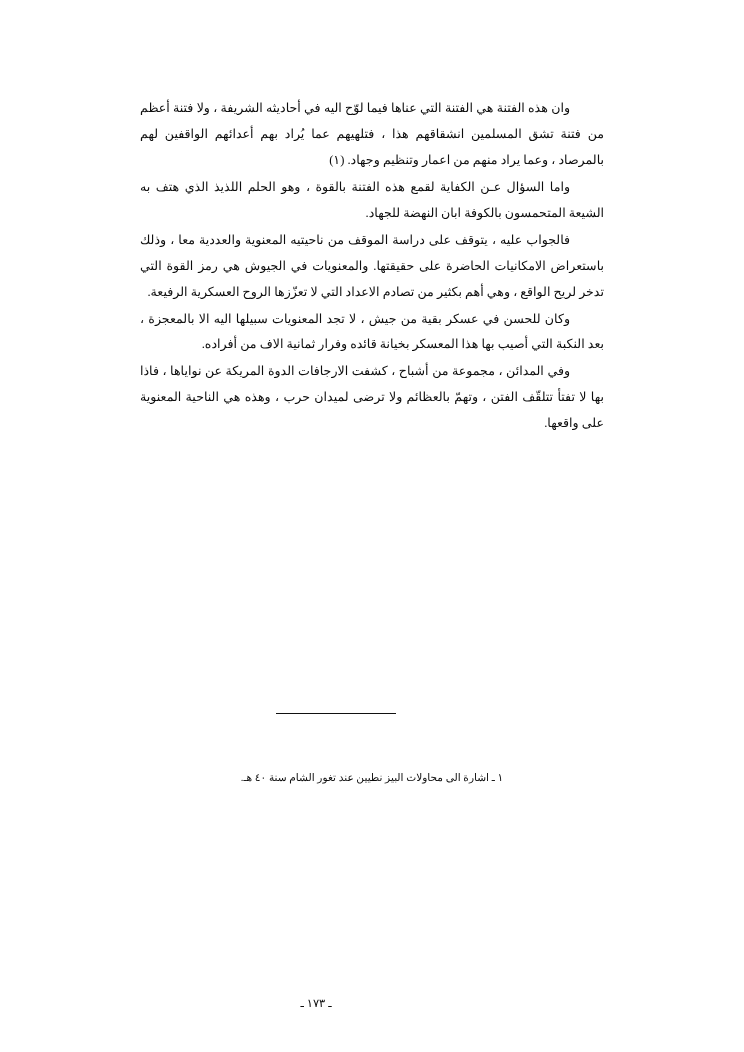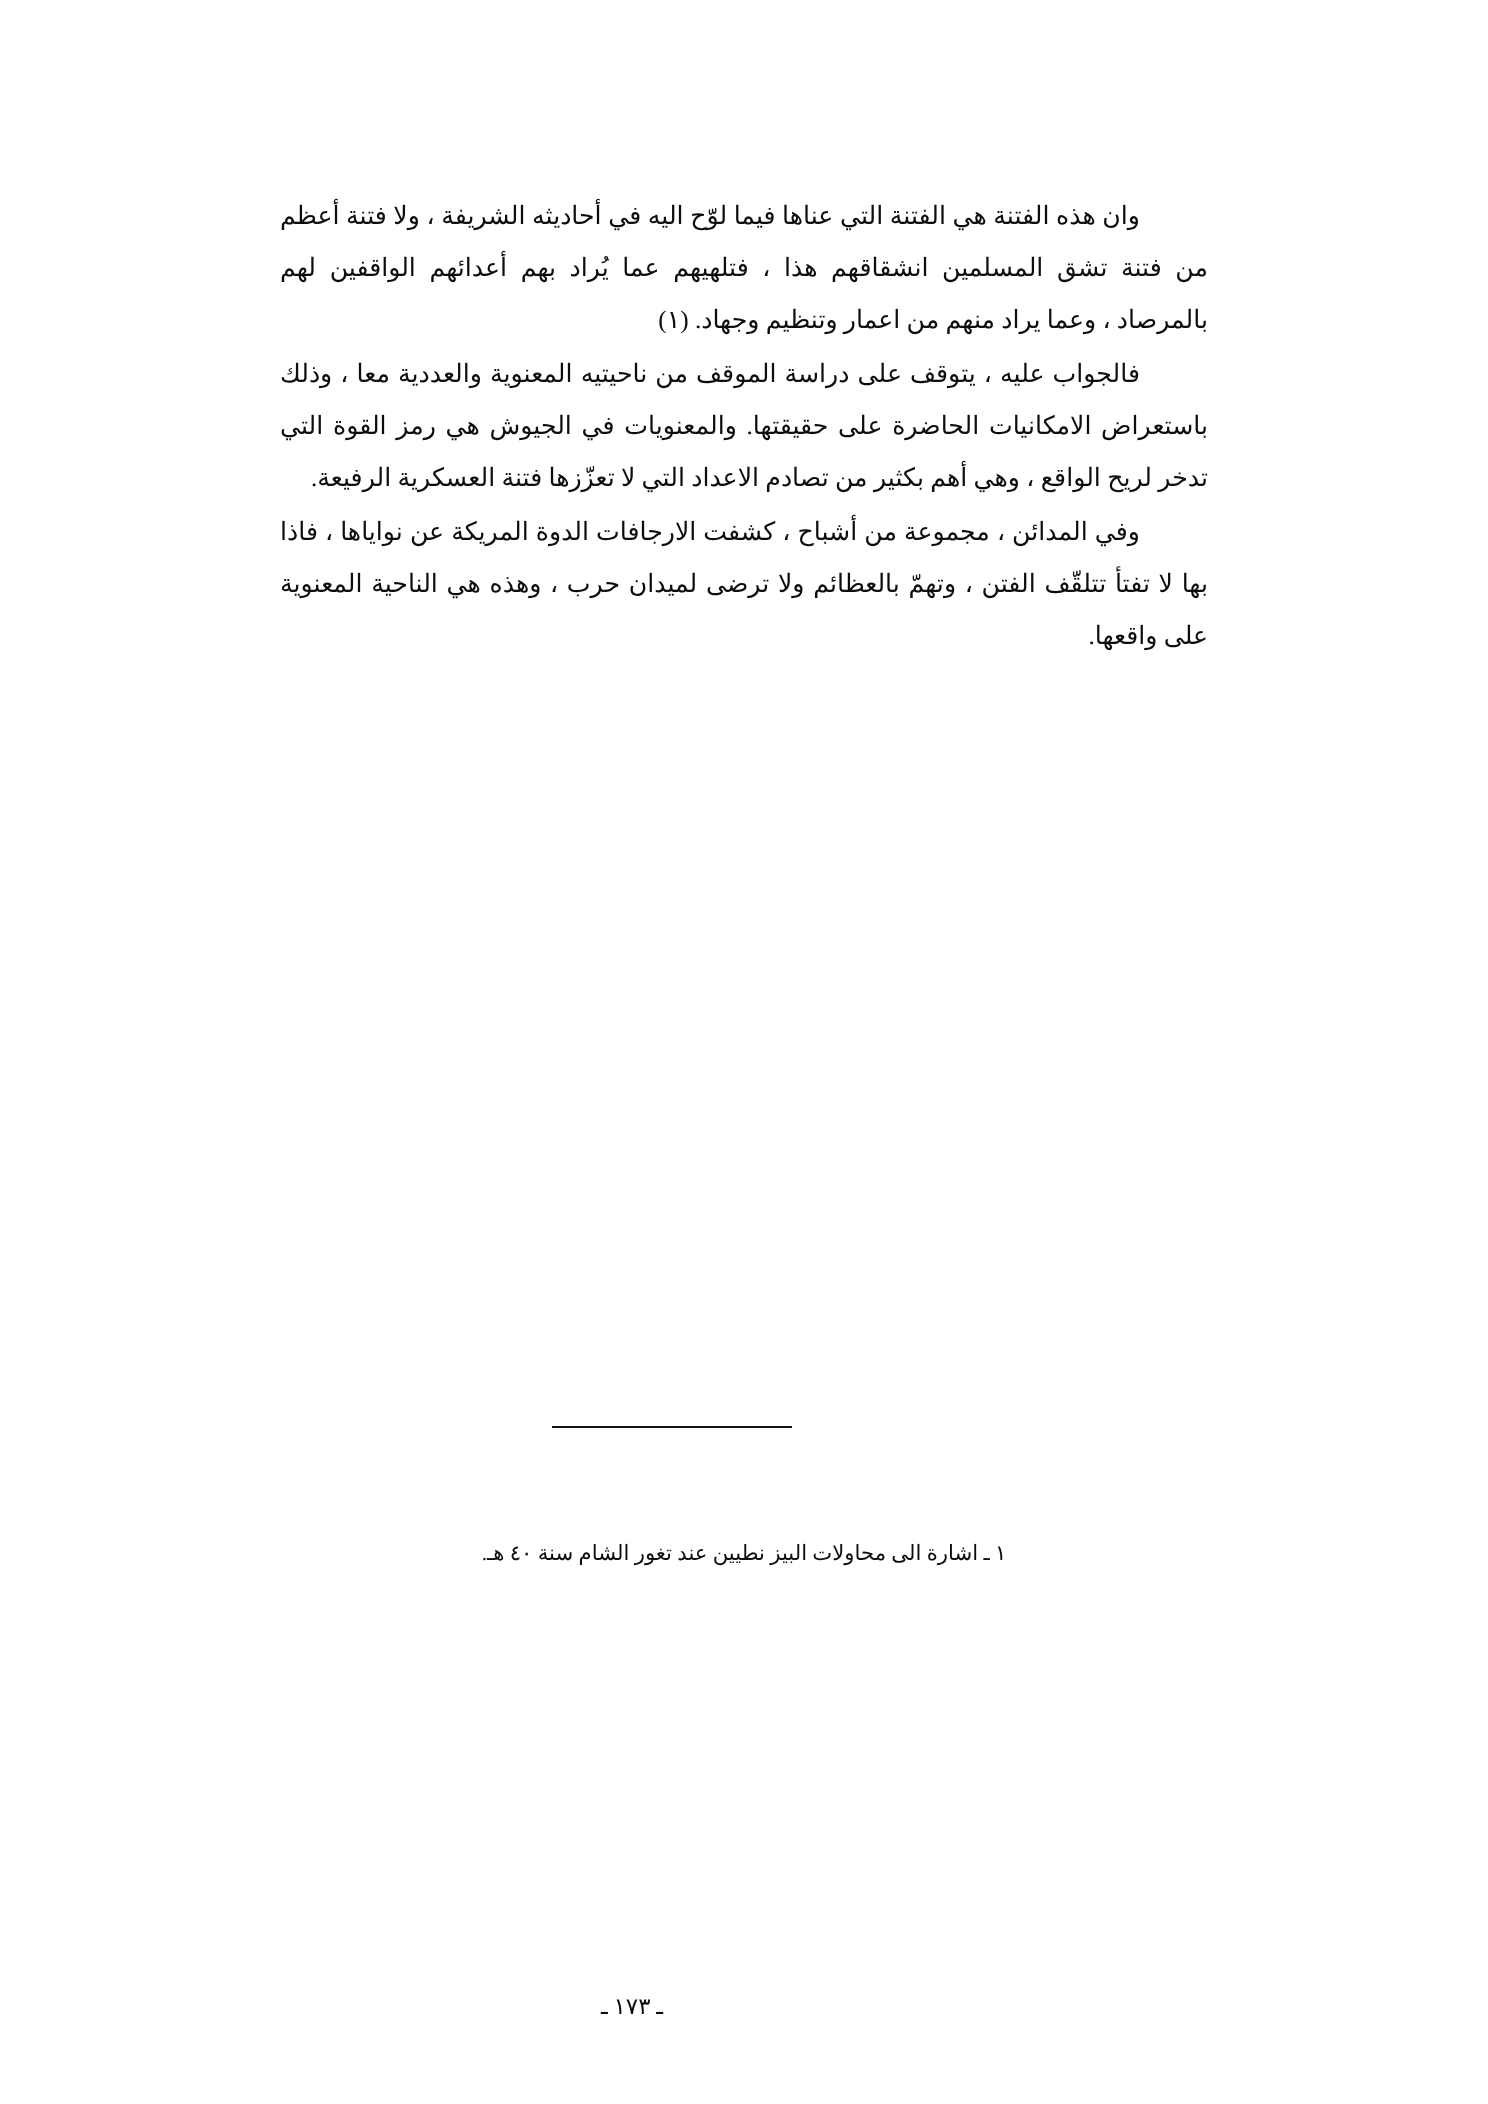--- a/index.html
+++ b/index.html
@@ -91,23 +91,25 @@
 </head>
 <body>
 
 <div class="page">
 
   <div class="content">
 
     <p class="para indent">وان هذه الفتنة هي الفتنة التي عناها فيما لوّح اليه في أحاديثه الشريفة ، ولا فتنة أعظم من فتنة تشق المسلمين انشقاقهم هذا ، فتلهيهم عما يُراد بهم أعدائهم الواقفين لهم بالمرصاد ، وعما يراد منهم من اعمار وتنظيم وجهاد. (١)</p>
 
 
+    <p class="para indent">واما السؤال عـن الكفاية لقمع هذه الفتنة بالقوة ، وهو الحلم اللذيذ الذي هتف به الشيعة المتحمسون بالكوفة ابان النهضة للجهاد.</p>
 
-    <p class="para indent">فالجواب عليه ، يتوقف على دراسة الموقف من ناحيتيه المعنوية والعددية معا ، وذلك باستعراض الامكانيات الحاضرة على حقيقتها. والمعنويات في الجيوش هي رمز القوة التي تدخر لريح الواقع ، وهي أهم بكثير من تصادم الاعداد التي لا تعزّزها فتنة العسكرية الرفيعة.</p>
+    <p class="para indent">فالجواب عليه ، يتوقف على دراسة الموقف من ناحيتيه المعنوية والعددية معا ، وذلك باستعراض الامكانيات الحاضرة على حقيقتها. والمعنويات في الجيوش هي رمز القوة التي تدخر لريح الواقع ، وهي أهم بكثير من تصادم الاعداد التي لا تعزّزها الروح العسكرية الرفيعة.</p>
 
+    <p class="para indent">وكان للحسن في عسكر بقية من جيش ، لا تجد المعنويات سبيلها اليه الا بالمعجزة ، بعد النكبة التي أصيب بها هذا المعسكر بخيانة قائده وفرار ثمانية الاف من أفراده.</p>
 
     <p class="para indent">وفي المدائن ، مجموعة من أشباح ، كشفت الارجافات الدوة المريكة عن نواياها ، فاذا بها لا تفتأ تتلقّف الفتن ، وتهمّ بالعظائم ولا ترضى لميدان حرب ، وهذه هي الناحية المعنوية على واقعها.</p>
 
 
 
   </div>
 
   <div class="footnote-sep"></div>
 
   <div class="footnote">١ ـ اشارة الى محاولات البيز نطيين عند تغور الشام سنة ٤٠ هـ.</div>

